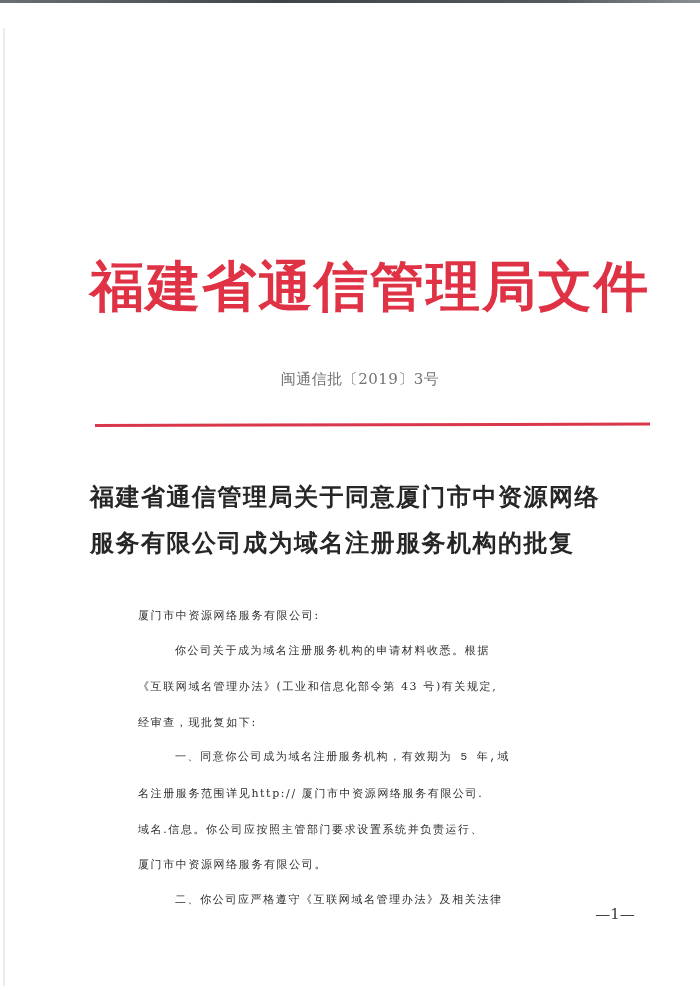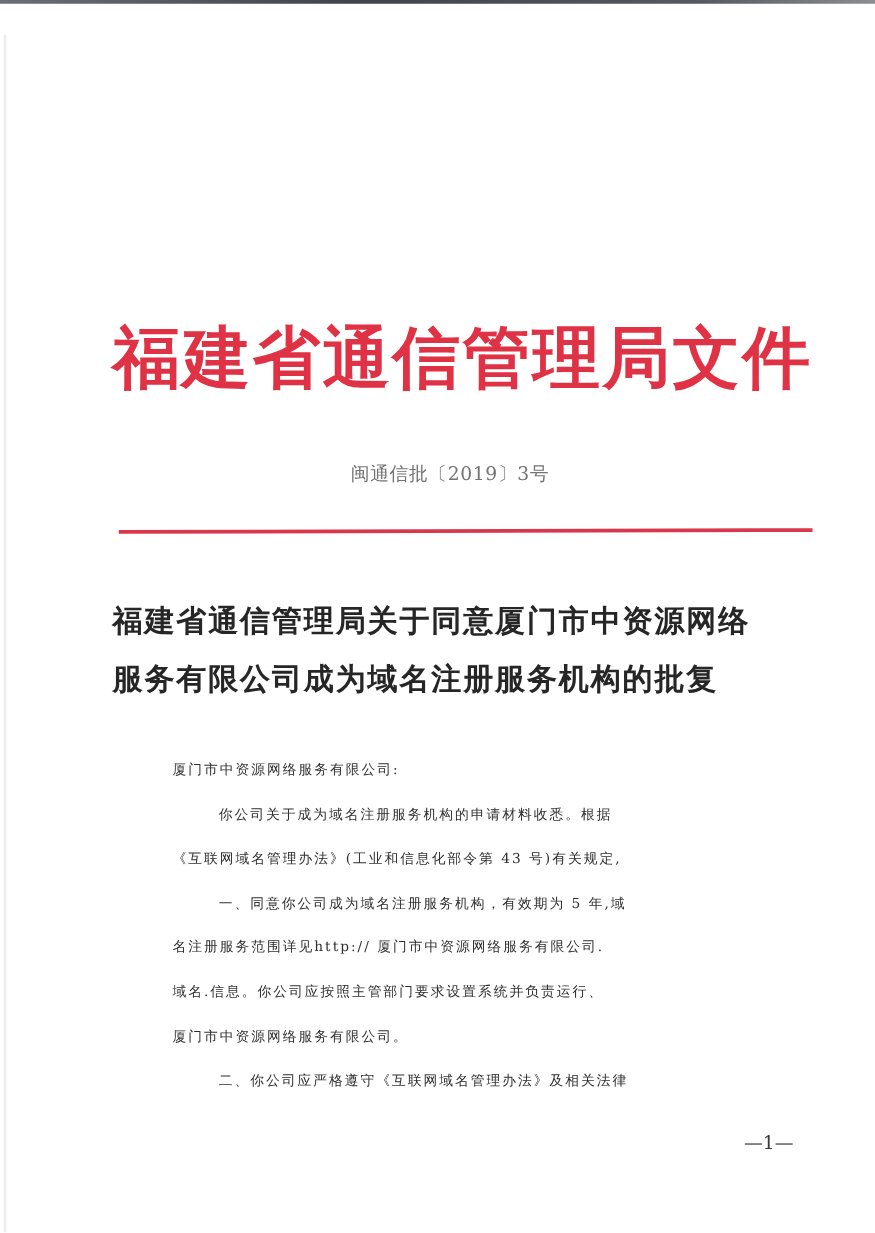--- a/index.html
+++ b/index.html
@@ -93,20 +93,21 @@
       color: #2f2f2f;
       letter-spacing: 1.6px;
       margin-left: 28px;
     }
     .body-text .line {
       white-space: nowrap;
       height: 35.6px;
     }
     .body-text .indent {
       padding-left: 37px;
+      font-family: Liberation Mono, monospace;
     }
     .page-number {
       position: absolute;
       left: 590px;
       top: 904px;
       width: 50px;
       text-align: center;
       font-size: 15px;
       line-height: 20px;
       color: #3a3a3a;
@@ -129,20 +130,21 @@
 
   <div class="doc-title">
     <div>福建省通信管理局关于同意厦门市中资源网络</div>
     <div>服务有限公司成为域名注册服务机构的批复</div>
   </div>
 
   <div class="body-text">
     <div class="line">厦门市中资源网络服务有限公司:</div>
     <div class="line indent">你公司关于成为域名注册服务机构的申请材料收悉。根据</div>
     <div class="line">《互联网域名管理办法》(工业和信息化部令第 43 号)有关规定,</div>
+    <div class="line">经审查，现批复如下:</div>
     <div class="line indent">一、同意你公司成为域名注册服务机构，有效期为 5 年,域</div>
     <div class="line">名注册服务范围详见http:// 厦门市中资源网络服务有限公司.</div>
     <div class="line">域名.信息。你公司应按照主管部门要求设置系统并负责运行、</div>
     <div class="line">厦门市中资源网络服务有限公司。</div>
     <div class="line indent">二、你公司应严格遵守《互联网域名管理办法》及相关法律</div>
   </div>
 
   <div class="page-number">—1—</div>
 
 </div>

